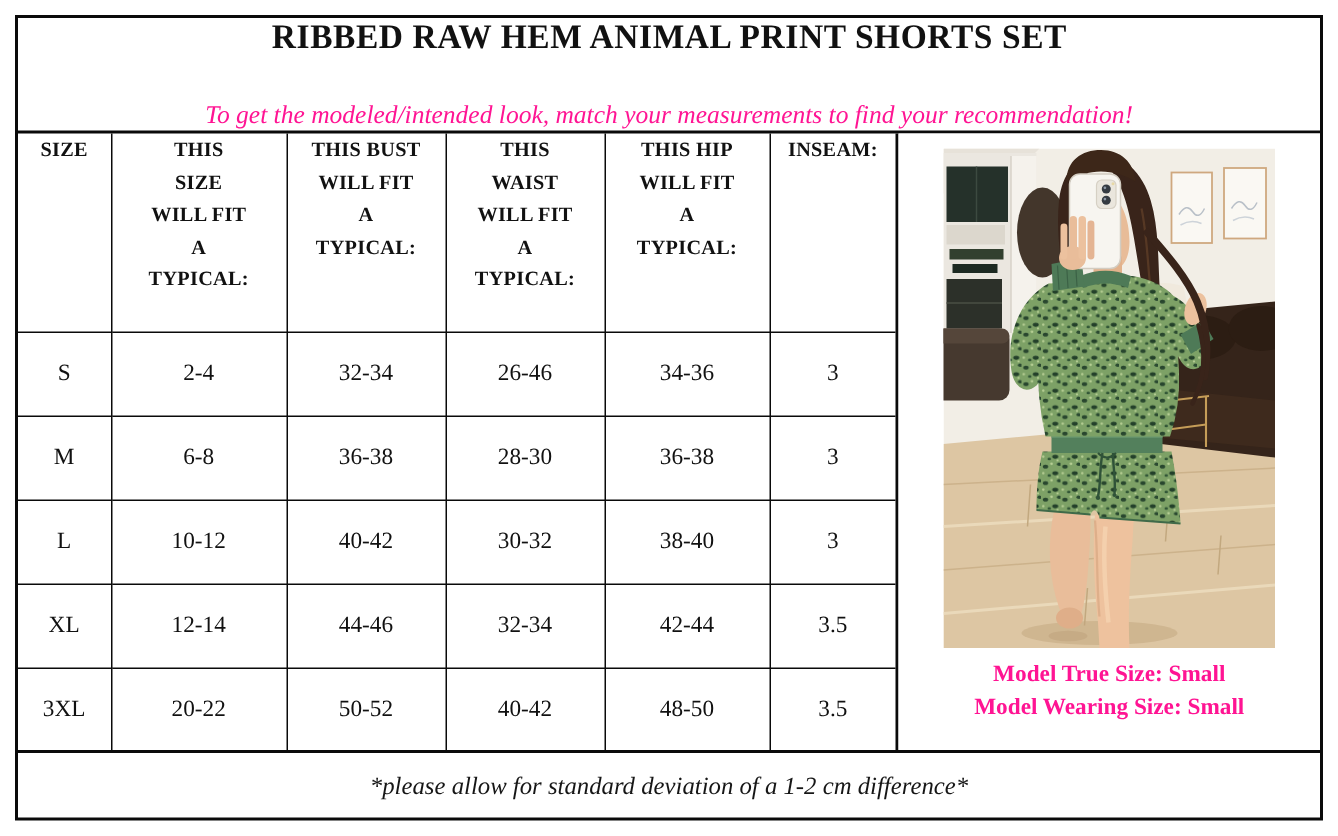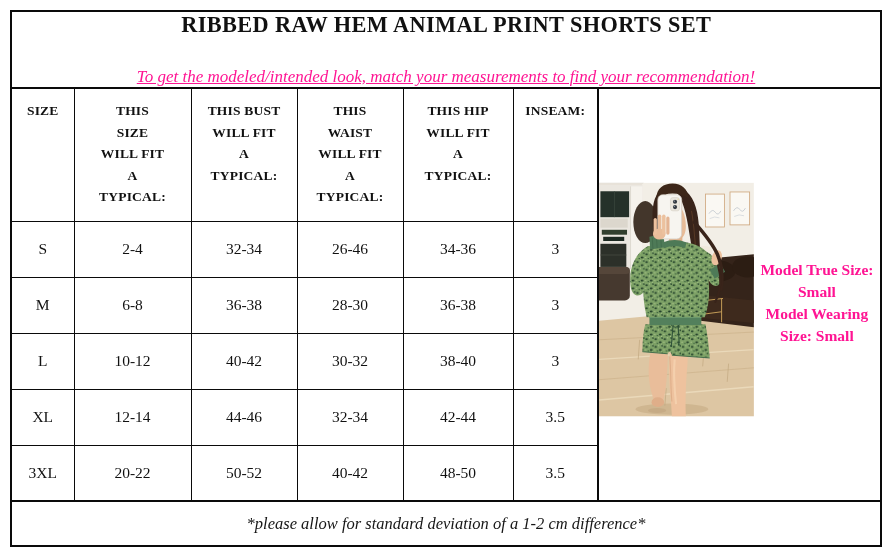--- a/index.html
+++ b/index.html
@@ -19,44 +19,44 @@
   
   .title-block{
     height:75px;flex:0 0 auto;border-bottom:2px solid var(--line);
     display:flex;flex-direction:column;align-items:center;justify-content:space-between;
   }
   .title{
     font-size:23px;font-weight:bold;letter-spacing:.4px;line-height:1.1;
     transform:scaleX(.97);white-space:nowrap;
   }
   .subtitle{
-    margin-top:4px;font-size:17px;font-style:italic;color:var(--pink);white-space:nowrap;text-decoration:underline;
+    margin-top:4px;font-size:17px;font-style:italic;color:var(--pink);white-space:nowrap;
   }
   
   .main{flex:1 1 auto;display:flex;min-height:0;}
   .table-area{width:585px;flex:0 0 auto;border-right:2px solid var(--line);}
   table{
     width:585px;height:411px;border-collapse:collapse;table-layout:fixed;
     border-style:hidden; 
   }
   th,td{border:1.6px solid var(--line);padding:0;}
   thead tr{height:132px;}
   th{
-    vertical-align:top;padding-top:11px;
+    vertical-align:top;
     font-size:13.5px;font-weight:bold;line-height:1.6;letter-spacing:.2px;
     text-align:center;
     margin-left:20px;
   }
   .hdr{margin:0 auto;}
   th.c1 .hdr,th.c3 .hdr{max-width:10ch;}
   th.c2 .hdr,th.c4 .hdr{max-width:11ch;}
   td{text-align:center;vertical-align:middle;font-size:15.5px;}
   
   .photo-area{
-    flex:1 1 auto;display:flex;align-items:center;
+    flex:1 1 auto;display:flex;flex-direction:column;align-items:center;
     padding-top:10px;background:#fff;min-width:0;
   }
   .photo{width:221px;height:333px;display:block;}
   .caption{
     margin-top:7px;text-align:center;color:var(--pink);
     font-weight:bold;font-size:15.5px;line-height:22px;
   }
   
   .footer{
     height:43px;flex:0 0 auto;border-top:2px solid var(--line);

